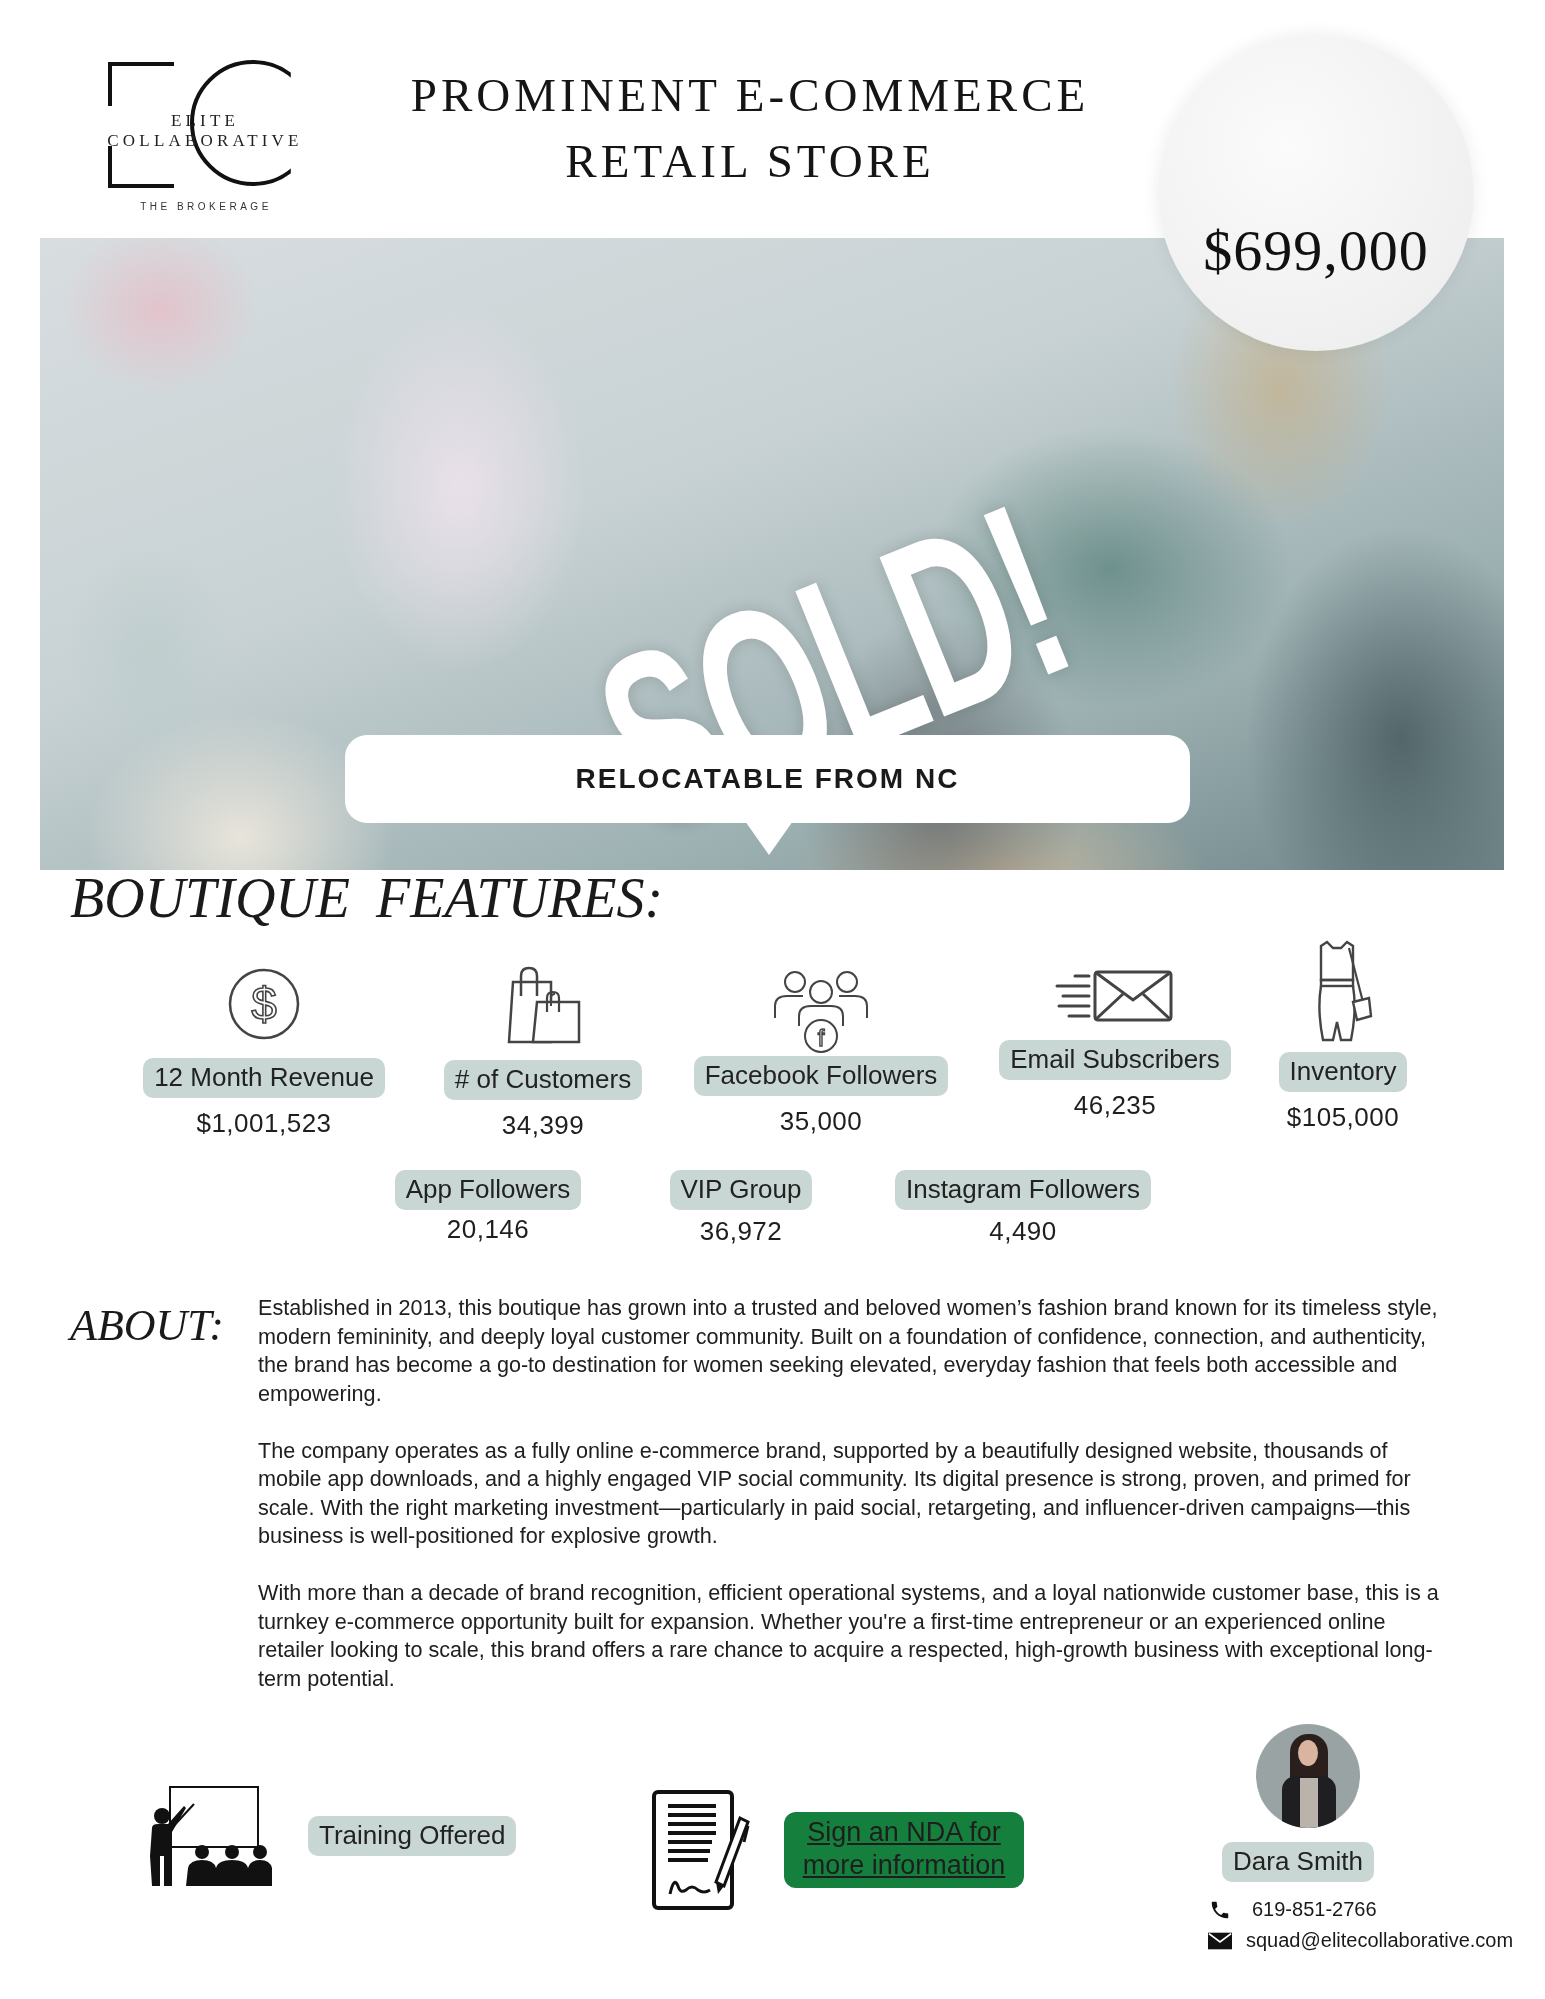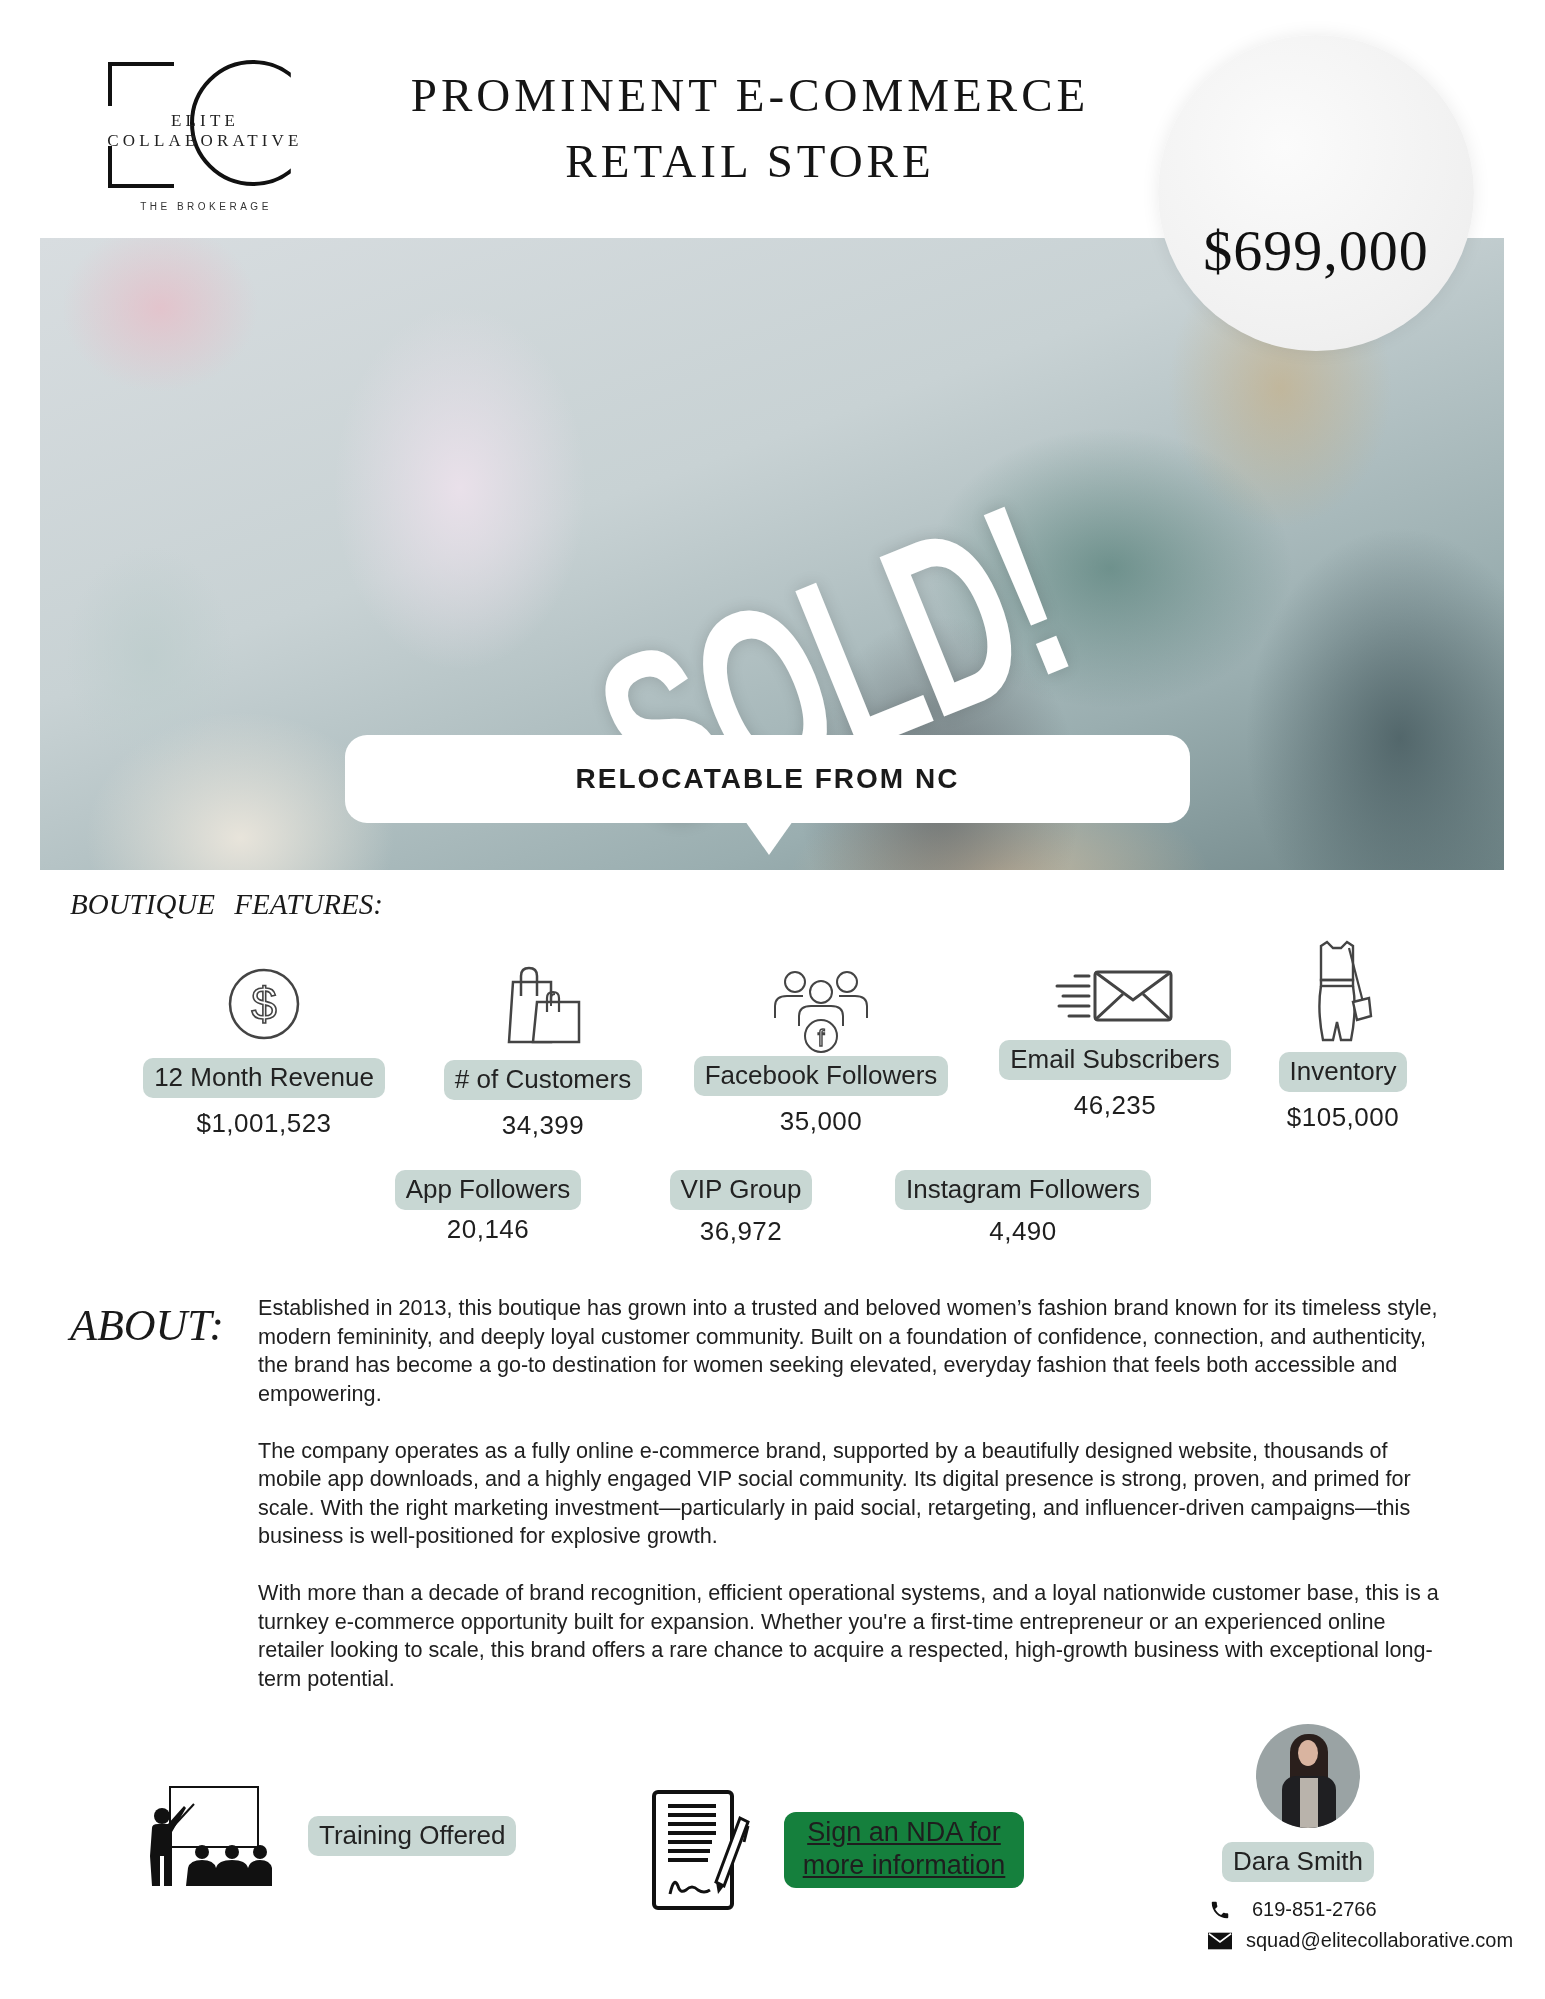--- a/index.html
+++ b/index.html
@@ -49,21 +49,21 @@
   .price-circle { position: absolute; left: 1158px; top: 35px; width: 316px; height: 316px; border-radius: 50%;
                   background: radial-gradient(circle at 40% 35%, #fbfbfb, #f0f0f0 70%, #e9e9e9);
                   box-shadow: 0 0 18px rgba(0,0,0,.08); text-align: center; }
   .price-label { position: absolute; left: 0; top: 58px; width: 100%; font-family: "Liberation Serif", serif;
                  font-size: 44px; line-height: 54px; letter-spacing: 2px; color: #1a1a1a; }
   .price-value { position: absolute; left: 0; top: 182px; width: 100%; font-family: "Liberation Serif", serif;
                  font-size: 58px; letter-spacing: 1px; color: #111; }
 
   
   .section-title { position: absolute; font-family: "Liberation Serif", serif; font-style: italic; color: #1a1a1a; }
-  .feat-title { left: 70px; top: 888px; font-size: 29px; word-spacing: 12px; }
+  .feat-title { left: 70px; top: 866px; font-size: 56px; word-spacing: 12px; }
   .about-title { left: 70px; top: 1300px; font-size: 44px; }
 
   .feature { position: absolute; text-align: center; }
   .feature .icon { display: block; margin: 0 auto; }
   .pill { display: inline-block; background: #c8d7d3; border-radius: 10px; padding: 4px 11px 5px;
           font-size: 26px; color: #222; white-space: nowrap; }
   .fval { display: block; font-size: 26px; color: #1e1e1e; margin-top: 10px; letter-spacing: .5px; }
 
   
   .about-body { position: absolute; left: 258px; top: 1294px; width: 1190px; font-size: 21.6px; line-height: 28.5px; color: #202020; }

